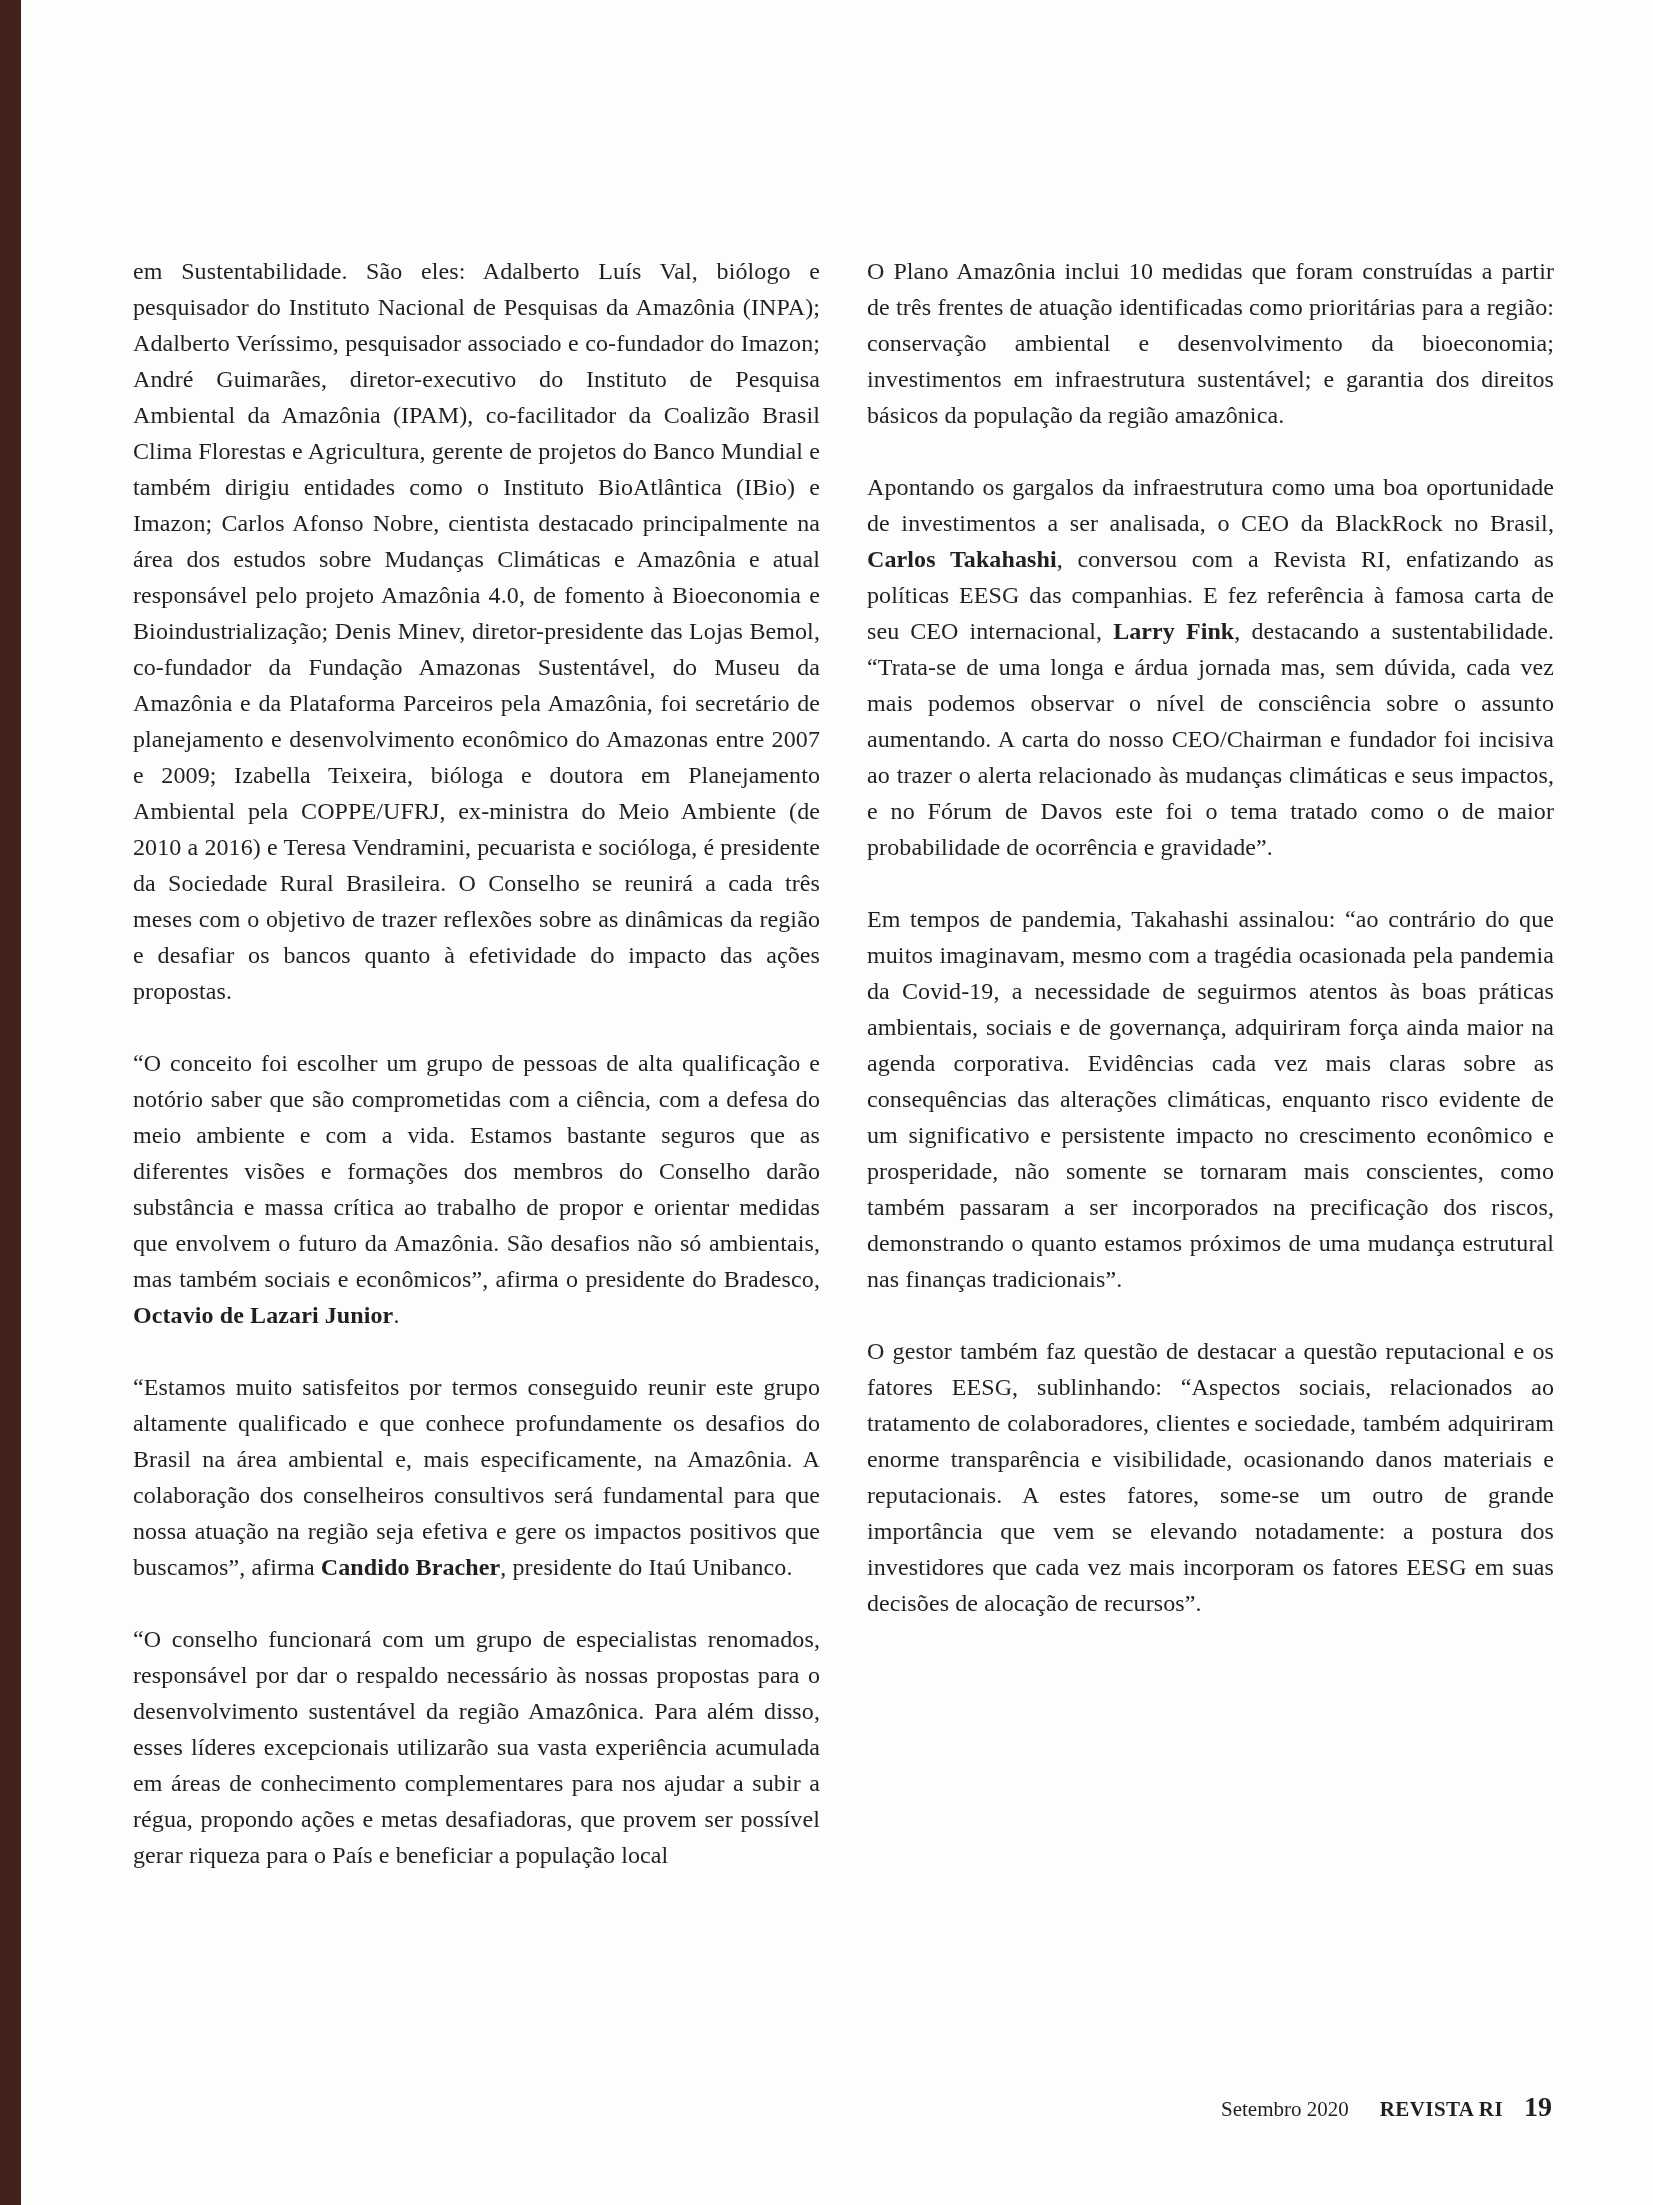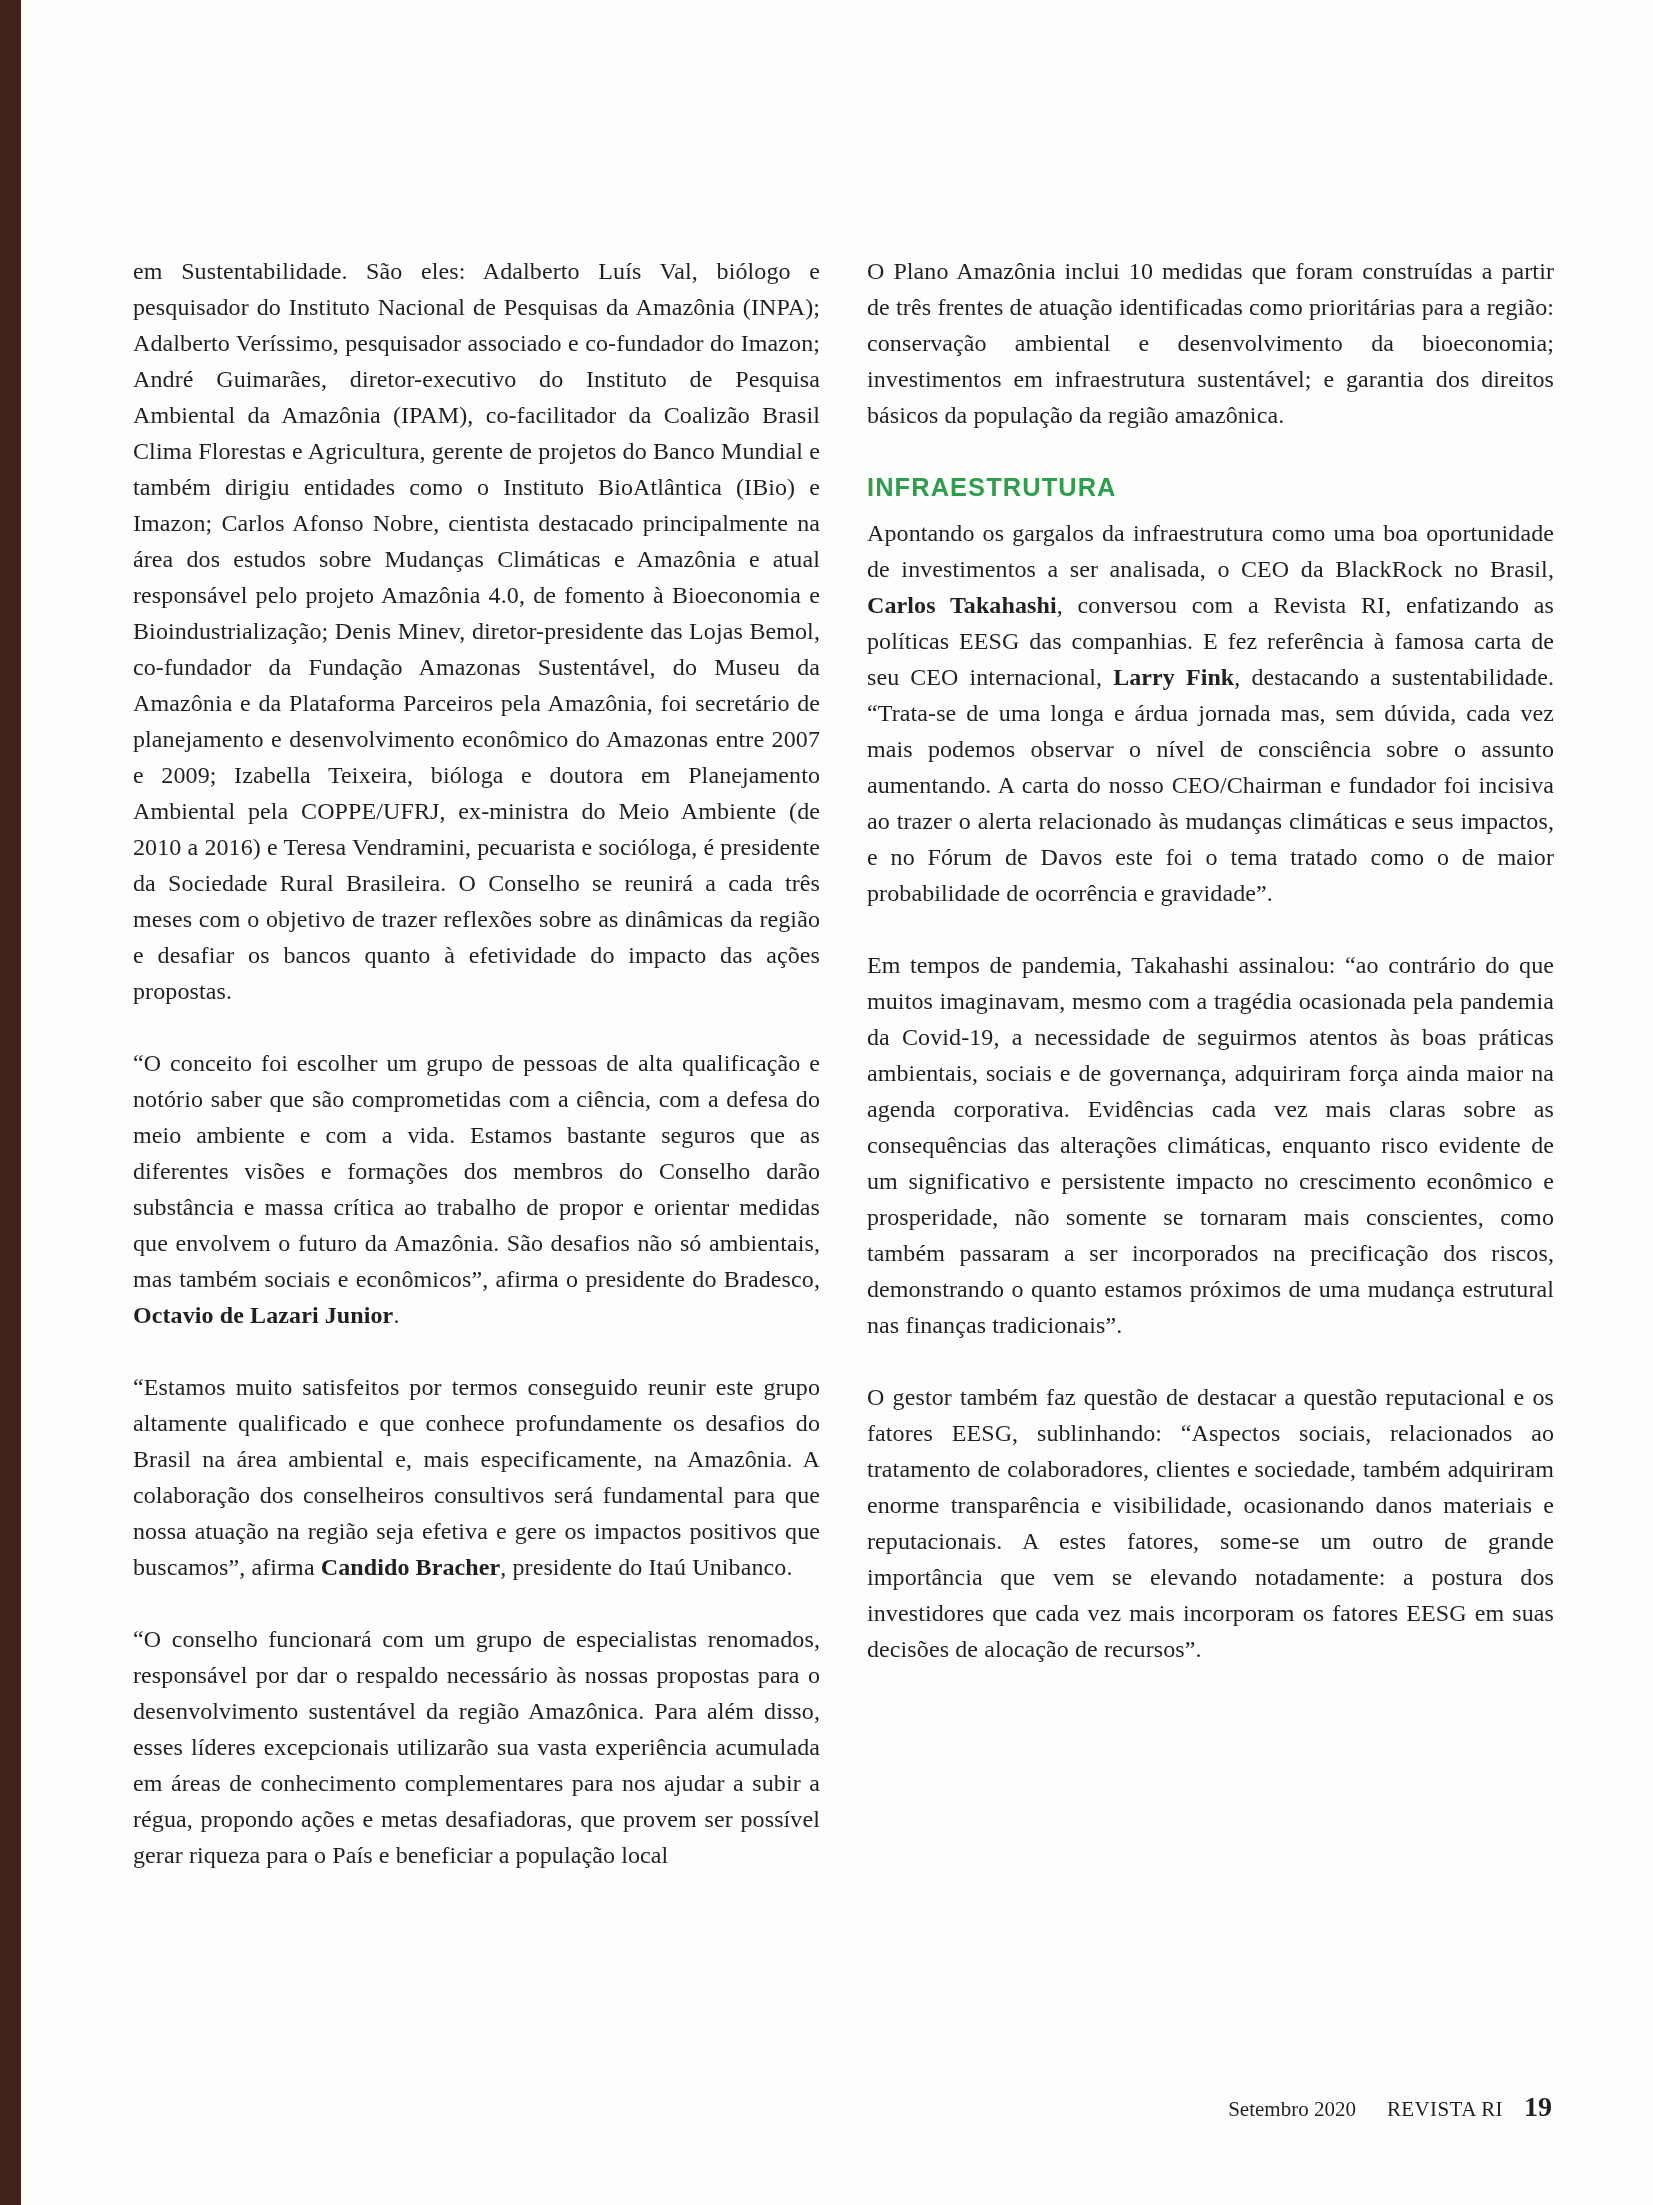--- a/index.html
+++ b/index.html
@@ -55,21 +55,21 @@
     display: flex;
     align-items: baseline;
     white-space: nowrap;
   }
   .footer-date {
     font-size: 21px;
     margin-right: 31px;
   }
   .footer-brand {
     font-size: 21px;
-    font-weight: normal;
+    font-weight: bold;
     letter-spacing: 0.4px;
     margin-right: 21px;
   }
   .footer-page-number {
     font-size: 28px;
     font-weight: bold;
   }
 </style>
 </head>
 <body>
@@ -80,21 +80,20 @@
 
   <div class="col col-left">
     <p><span>em Sustentabilidade. São eles: Adalberto Luís Val, biólogo e pesquisador do Instituto Nacional de Pesquisas da Amazônia (INPA); Adalberto Veríssimo, pesquisador associado e co-fundador do Imazon; André Guimarães, diretor-executivo do Instituto de Pesquisa Ambiental da Amazônia (IPAM), co-facilitador da Coalizão Brasil Clima Florestas e Agricultura, gerente de projetos do Banco Mundial e também dirigiu entidades como o Instituto BioAtlântica (IBio) e Imazon; Carlos Afonso Nobre, cientista destacado principalmente na área dos estudos sobre Mudanças Climáticas e Amazônia e atual responsável pelo projeto Amazônia 4.0, de fomento à Bioeconomia e Bioindustrialização; Denis Minev, diretor-presidente das Lojas Bemol, co-fundador da Fundação Amazonas Sustentável, do Museu da Amazônia e da Plataforma Parceiros pela Amazônia, foi secretário de planejamento e desenvolvimento econômico do Amazonas entre 2007 e 2009; Izabella Teixeira, bióloga e doutora em Planejamento Ambiental pela COPPE/UFRJ, ex-ministra do Meio Ambiente (de 2010 a 2016) e Teresa Vendramini, pecuarista e socióloga, é presidente da Sociedade Rural Brasileira. O Conselho se reunirá a cada três meses com o objetivo de trazer reflexões sobre as dinâmicas da região e desafiar os bancos quanto à efetividade do impacto das ações propostas.</span></p>
     <p><span>“O conceito foi escolher um grupo de pessoas de alta qualificação e notório saber que são comprometidas com a ciência, com a defesa do meio ambiente e com a vida. Estamos bastante seguros que as diferentes visões e formações dos membros do Conselho darão substância e massa crítica ao trabalho de propor e orientar medidas que envolvem o futuro da Amazônia. São desafios não só ambientais, mas também sociais e econômicos”, afirma o presidente do Bradesco, </span><span class="b">Octavio de Lazari Junior</span><span>.</span></p>
     <p><span>“Estamos muito satisfeitos por termos conseguido reunir este grupo altamente qualificado e que conhece profundamente os desafios do Brasil na área ambiental e, mais especificamente, na Amazônia. A colaboração dos conselheiros consultivos será fundamental para que nossa atuação na região seja efetiva e gere os impactos positivos que buscamos”, afirma </span><span class="b">Candido Bracher</span><span>, presidente do Itaú Unibanco.</span></p>
     <p><span>“O conselho funcionará com um grupo de especialistas renomados, responsável por dar o respaldo necessário às nossas propostas para o desenvolvimento sustentável da região Amazônica. Para além disso, esses líderes excepcionais utilizarão sua vasta experiência acumulada em áreas de conhecimento complementares para nos ajudar a subir a régua, propondo ações e metas desafiadoras, que provem ser possível gerar riqueza para o País e beneficiar a população local</span></p>
   </div>
 
   <div class="col col-right">
     <p><span>O Plano Amazônia inclui 10 medidas que foram construídas a partir de três frentes de atuação identificadas como prioritárias para a região: conservação ambiental e desenvolvimento da bioeconomia; investimentos em infraestrutura sustentável; e garantia dos direitos básicos da população da região amazônica.</span></p>
-    <h2 class="section-heading">INFRAESTRUTURA</h2>
     <p><span>Apontando os gargalos da infraestrutura como uma boa oportunidade de investimentos a ser analisada, o CEO da BlackRock no Brasil, </span><span class="b">Carlos Takahashi</span><span>, conversou com a Revista RI, enfatizando as políticas EESG das companhias. E fez referência à famosa carta de seu CEO internacional, </span><span class="b">Larry Fink</span><span>, destacando a sustentabilidade. “Trata-se de uma longa e árdua jornada mas, sem dúvida, cada vez mais podemos observar o nível de consciência sobre o assunto aumentando. A carta do nosso CEO/Chairman e fundador foi incisiva ao trazer o alerta relacionado às mudanças climáticas e seus impactos, e no Fórum de Davos este foi o tema tratado como o de maior probabilidade de ocorrência e gravidade”.</span></p>
     <p><span>Em tempos de pandemia, Takahashi assinalou: “ao contrário do que muitos imaginavam, mesmo com a tragédia ocasionada pela pandemia da Covid-19, a necessidade de seguirmos atentos às boas práticas ambientais, sociais e de governança, adquiriram força ainda maior na agenda corporativa. Evidências cada vez mais claras sobre as consequências das alterações climáticas, enquanto risco evidente de um significativo e persistente impacto no crescimento econômico e prosperidade, não somente se tornaram mais conscientes, como também passaram a ser incorporados na precificação dos riscos, demonstrando o quanto estamos próximos de uma mudança estrutural nas finanças tradicionais”.</span></p>
     <p><span>O gestor também faz questão de destacar a questão reputacional e os fatores EESG, sublinhando: “Aspectos sociais, relacionados ao tratamento de colaboradores, clientes e sociedade, também adquiriram enorme transparência e visibilidade, ocasionando danos materiais e reputacionais. A estes fatores, some-se um outro de grande importância que vem se elevando notadamente: a postura dos investidores que cada vez mais incorporam os fatores EESG em suas decisões de alocação de recursos”.</span></p>
   </div>
 
   <div class="footer">
     <span class="footer-date">Setembro 2020</span>
     <span class="footer-brand">REVISTA RI</span>
     <span class="footer-page-number">19</span>
   </div>

